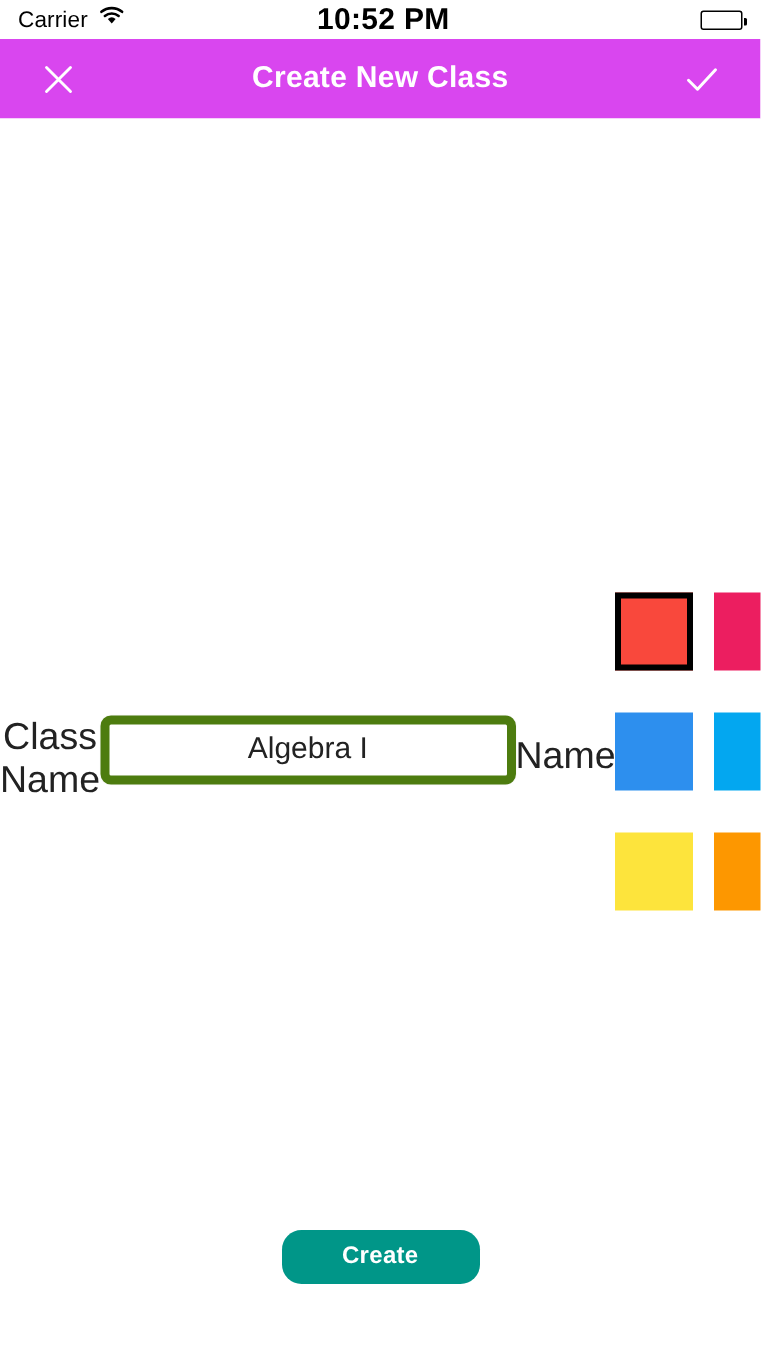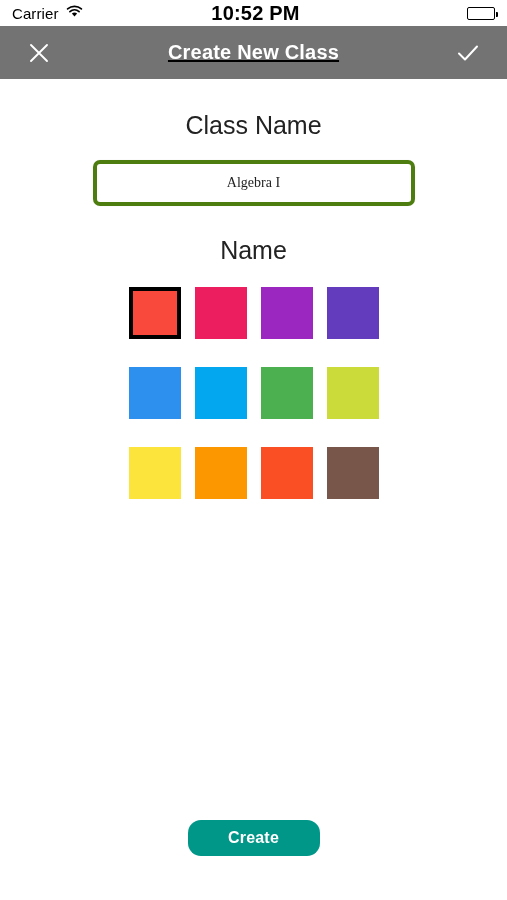--- a/index.html
+++ b/index.html
@@ -107,45 +107,45 @@
     align-items: center;
     justify-content: center;
     cursor: pointer;
     flex: 0 0 34px;
   }
 
   
   .content {
     flex: 1 1 auto;
     display: flex;
-    flex-direction: column;
+    flex-direction: row;
     align-items: center;
     background: #ffffff;
     position: relative;
   }
 
   .section-label {
     font-size: 25px;
     color: #222222;
     font-weight: 400;
     text-align: center;
   }
   .class-name-label { margin-top: 32px; }
 
   .name-input {
     margin-top: 20px;
     width: 322px;
     height: 46px;
-    border: 4px solid #4d7c0f;
+    border: 6px solid #4d7c0f;
     border-radius: 7px;
     background: #ffffff;
     text-align: center;
-    font-size: 14px;
+    font-size: 20px;
     color: #222222;
-    font-family: Liberation Serif, serif;
+    font-family: Liberation Sans, sans-serif;
     outline: none;
     box-shadow: 0 0 0 0.5px #f7f7f7;
   }
 
   .color-label { margin-top: 30px; }
 
   .swatch-grid {
     margin-top: 22px;
     display: grid;
     grid-template-columns: repeat(4, 52px);
@@ -204,21 +204,21 @@
       </span>
     </div>
     <div class="status-time">10:52 PM</div>
     <div class="status-right">
       <span class="battery">
         <span class="battery-fill"></span>
       </span>
     </div>
   </div>
 
-  <div class="nav-bar" id="navbar" style="background: #737373; text-decoration: underline;">
+  <div class="nav-bar" id="navbar" style="background: #d946ef;">
     <div class="nav-btn">
       <svg width="24" height="24" viewBox="0 0 24 24">
         <path d="M4 4 L20 20 M20 4 L4 20" stroke="#ffffff" stroke-width="1.9" stroke-linecap="round"></path>
       </svg>
     </div>
     <div class="nav-title">Create New Class</div>
     <div class="nav-btn">
       <svg width="26" height="26" viewBox="0 0 26 26">
         <path d="M4 13.5 L10 19.5 L22 6.5" stroke="#ffffff" stroke-width="2" fill="none" stroke-linecap="round" stroke-linejoin="round"></path>
       </svg>

